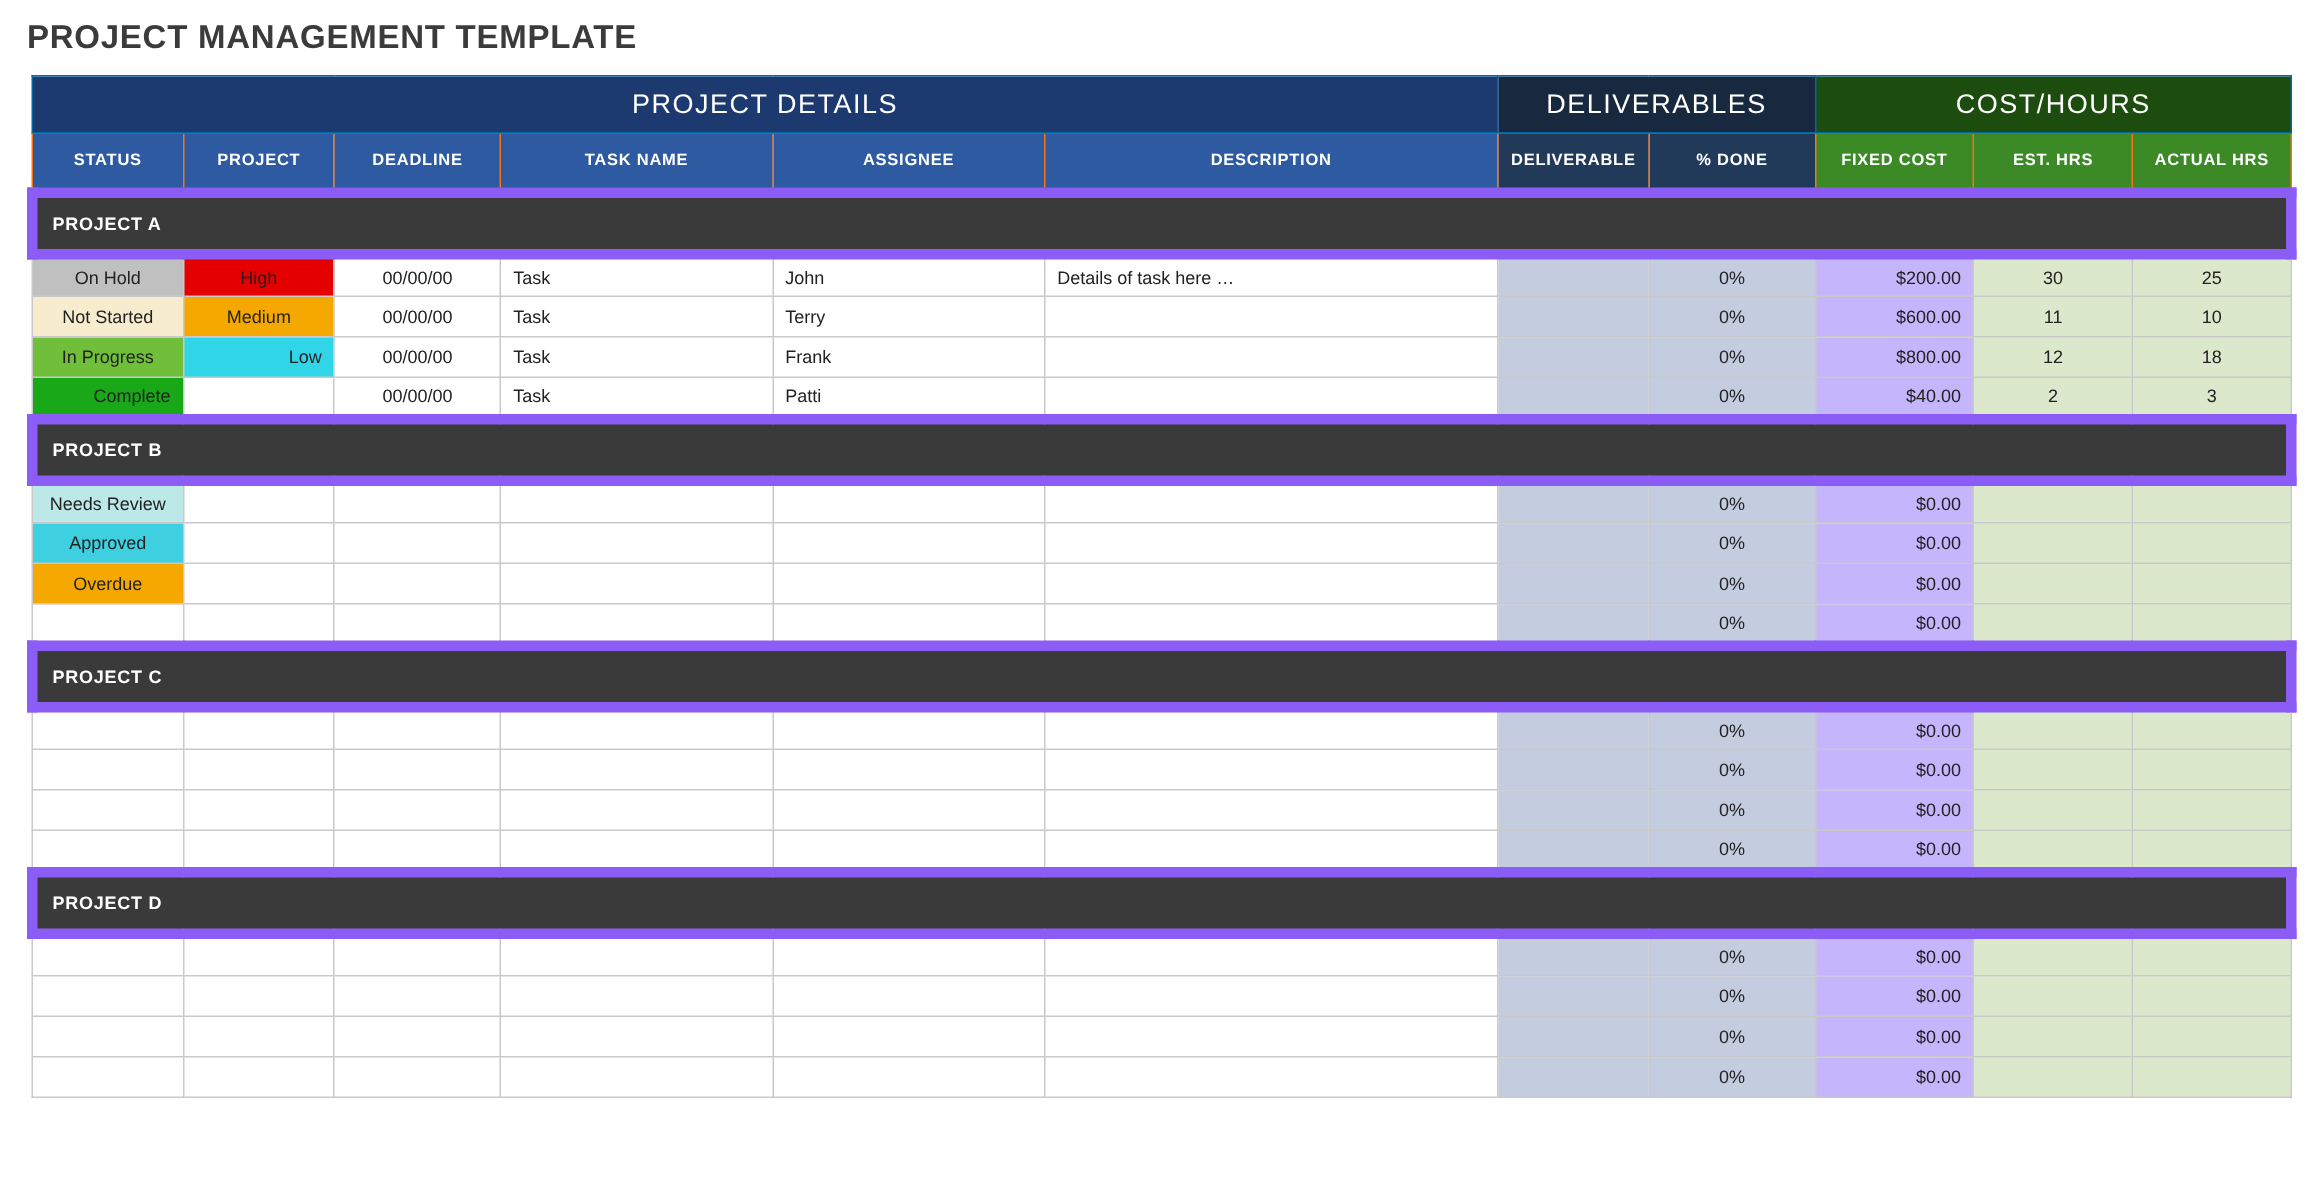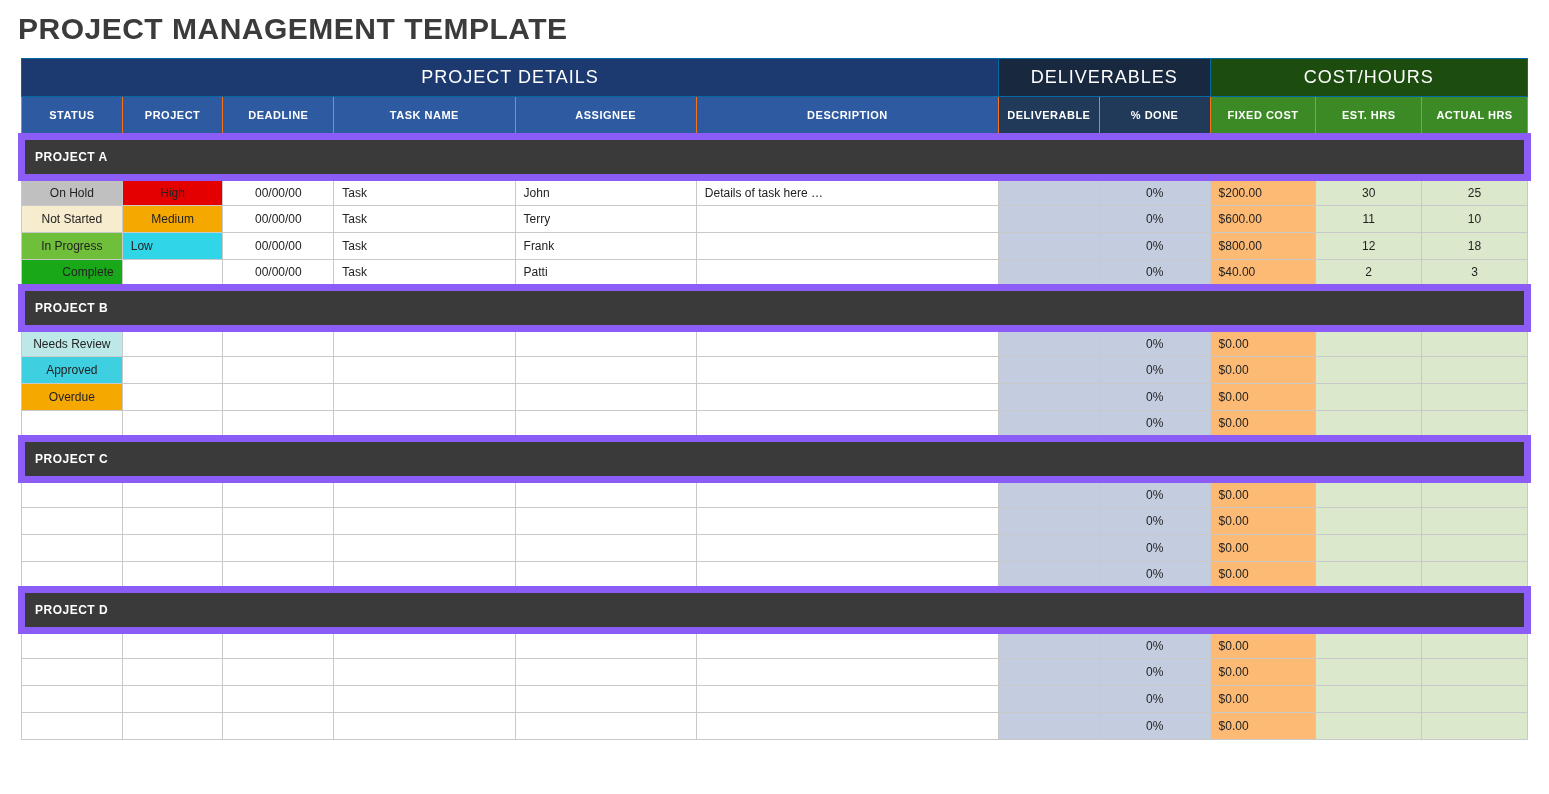--- a/index.html
+++ b/index.html
@@ -3,21 +3,21 @@
 <meta charset="utf-8">
 <style>
   * { box-sizing: border-box; margin: 0; padding: 0; }
   body {
     font-family: "Segoe UI", Arial, sans-serif;
     background: #fff;
     padding: 12px 18px;
     width: 1549px;
   }
   h1.title {
-    font-size: 30px;
+    font-size: 22px;
     font-weight: 700;
     letter-spacing: 0.5px;
     color: #3b3b3b;
     margin-bottom: 12px;
   }
   table.pm {
     border-collapse: collapse;
     width: 100%;
     table-layout: fixed;
   }
@@ -73,35 +73,35 @@
     font-size: 12px;
     padding: 5px 8px;
     height: 27px;
     color: #222;
     background: #fff;
     vertical-align: middle;
   }
   td.cell.center { text-align: center; }
   td.cell.deliv  { background: #c4cde0; }
   td.cell.done   { background: #c4cde0; text-align: center; }
-  td.cell.fixed  { background: #fdba74; text-align: left; }
+  td.cell.fixed  { background: #c4b5fd; text-align: right; }
   td.cell.est    { background: #dce8cc; text-align: center; }
   td.cell.actual { background: #dce8cc; text-align: center; }
   
   .status-onhold       { background: #c0c0c0 !important; text-align:center; }
   .status-notstarted   { background: #f8eccf !important; text-align:center; }
   .status-inprogress   { background: #6fbf3a !important; text-align:center; }
   .status-complete     { background: #18a818 !important; text-align:right; color:#000; }
   .status-needsreview  { background: #bde8e8 !important; text-align:center; }
   .status-approved     { background: #3ecfe0 !important; text-align:center; }
   .status-overdue      { background: #f5a800 !important; text-align:center; color:#000; }
   
   .pri-high   { background: #e40000 !important; text-align:center; color:#000; }
   .pri-medium { background: #f5a800 !important; text-align:center; }
-  .pri-low    { background: #30d6e8 !important; text-align:left; }
+  .pri-low    { background: #30d6e8 !important; text-align:right; }
 </style>
 </head>
 <body>
 
 <h1 class="title">PROJECT MANAGEMENT TEMPLATE</h1>
 
 <table class="pm">
   <colgroup>
     <col class="c-status">
       <col class="c-priority">

